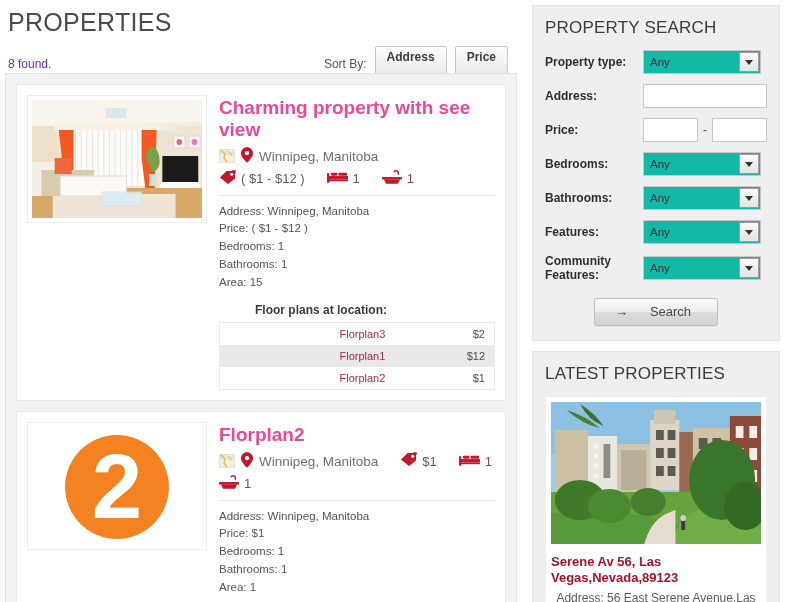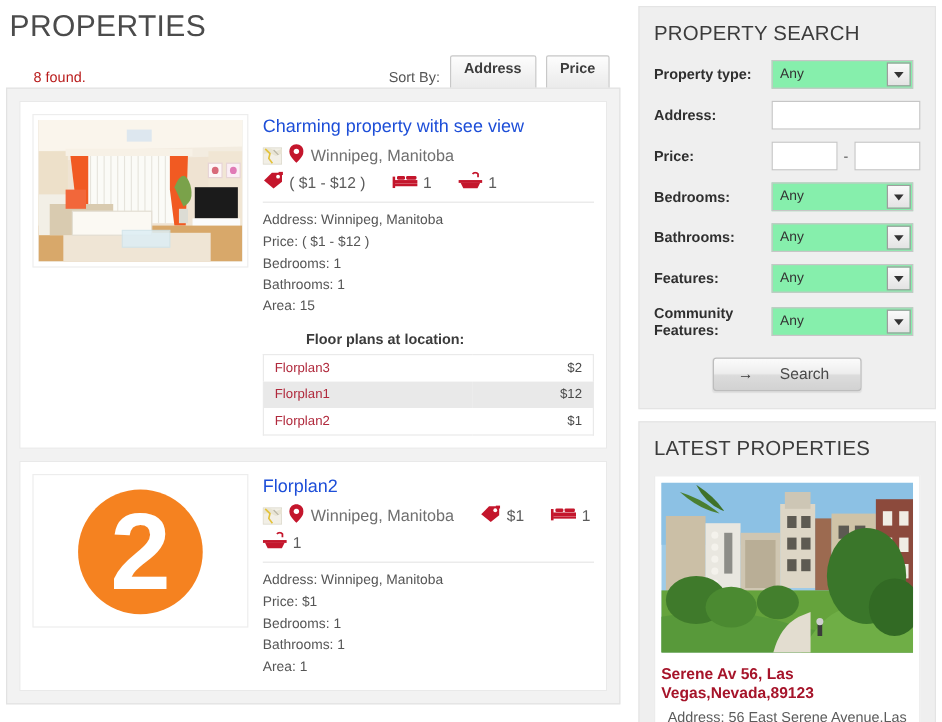--- a/index.html
+++ b/index.html
@@ -17,21 +17,21 @@
     position: absolute; left: 0; top: 0; width: 520px; height: 492px;
   }
   .page-title {
     font-size: 25px; color: #4b4b4b; font-weight: normal;
     letter-spacing: .3px; margin: 7px 0 0 8px; line-height: 1.2;
   }
   .meta-row {
     display: flex; align-items: center; justify-content: space-between;
     margin: 9px 12px 0 8px;
   }
-  .found-text { font-size: 12px; color: #b91c1c; margin-left: 20px; }
+  .found-text { font-size: 12px; color: #6d28d9; }
   .sort-wrap { display: flex; align-items: center; gap: 8px; }
   .sort-label { font-size: 12px; color: #555; }
   .sort-btn {
     font-family: "Liberation Sans", sans-serif;
     font-size: 12px; font-weight: bold; color: #3d3d3d;
     background: linear-gradient(to bottom,#fdfdfd 0%,#f1f1f1 50%,#e6e6e6 100%);
     border: 1px solid #c8c8c8; border-radius: 2px;
     padding: 3px 11px 16px; cursor: pointer; line-height: 1.2;
     box-shadow: 0 1px 0 rgba(0,0,0,.05);
   }
@@ -56,21 +56,21 @@
     background: #fff; border: 1px solid #ededed; padding: 4px;
   }
   .thumb {
     width: 100%; height: 118px; display: block; overflow: hidden;
     position: relative; background: #e9e4d8;
   }
   .thumb svg { display: block; width: 100%; height: 100%; }
 
   .listing-body { flex: 1; padding-left: 12px; min-width: 0; }
   .listing-title {
-    font-size: 15px; font-weight: normal; color: #1d4ed8;
+    font-size: 19px; font-weight: bold; color: #ec4899;
     margin: 2px 0 6px; line-height: 1.15;
   }
   .icon-line {
     display: flex; align-items: center; flex-wrap: wrap;
     gap: 4px 6px; font-size: 13px; color: #6d6d6d; margin-bottom: 4px;
   }
   .icon-line .grp { display: inline-flex; align-items: center; gap: 5px; }
   .icon-line .sep { width: 10px; }
   .loc-text { color: #6f6f6f; font-size: 13.5px; }
   .val-text { color: #5b5b5b; font-size: 13px; }
@@ -85,42 +85,42 @@
 
   .fp-title {
     font-size: 12px; font-weight: bold; color: #3b3b3b;
     margin: 11px 0 5px;
     padding-left: 36px;
   }
   .fp-table { width: 100%; border-collapse: collapse; border: 1px solid #eaeaea; }
   .fp-table tr td { padding: 5px 9px; font-size: 11px; }
   .fp-table tr.odd { background: #ffffff; }
   .fp-table tr.even { background: #e9e9e9; }
-  .fp-name { color: #b0293c; }
+  .fp-name { color: #b0293c; text-align: right; }
   .fp-price { color: #4a4a4a; text-align: right; }
 
   
   .sidebar { position: absolute; left: 532px; top: 5px; width: 248px; }
   .panel { background: #efefef; border: 1px solid #e4e4e4; padding: 12px 12px 14px; }
   .panel + .panel { margin-top: 10px; }
   .panel-title {
     font-size: 17px; color: #3c3c3c; letter-spacing: .2px;
     margin: 0 0 12px; font-weight: normal;
   }
   .form-row {
     display: flex; align-items: center; margin-bottom: 10px;
   }
   .form-row .lbl {
     width: 98px; flex: 0 0 98px; font-size: 12px;
     font-weight: bold; color: #2f2f2f; line-height: 14px;
   }
   .ctl { flex: 1; display: flex; align-items: center; }
   .sel {
     position: relative; width: 118px; height: 24px;
-    background: #86efac; border: 1px solid #c6c6c6;
+    background: #14b8a6; border: 1px solid #c6c6c6;
     display: flex; align-items: center;
     font-size: 11.5px; color: #333; padding-left: 6px;
   }
   .sel .arrow {
     position: absolute; right: 1px; top: 1px; width: 20px; height: 20px;
     background: linear-gradient(to bottom,#fafafa,#e3e3e3);
     border: 1px solid #9d9d9d;
     display: flex; align-items: center; justify-content: center;
   }
   .sel .arrow i {

